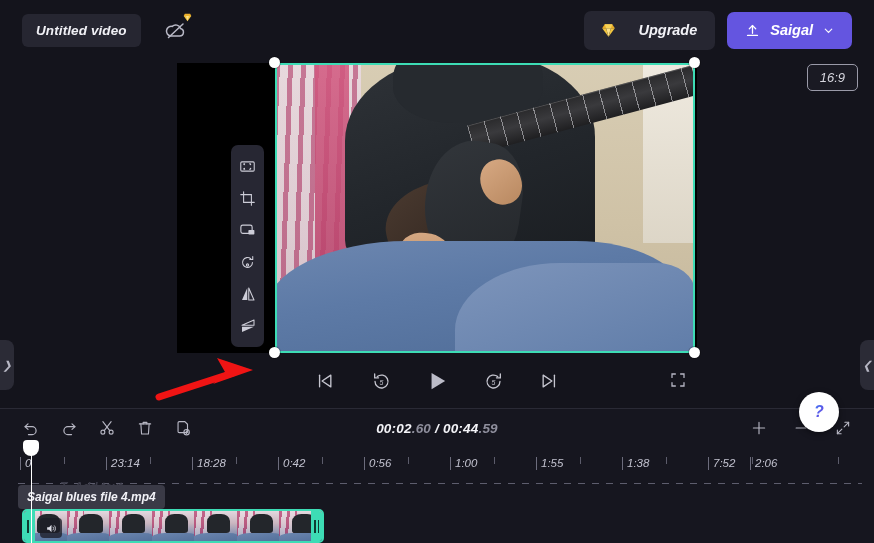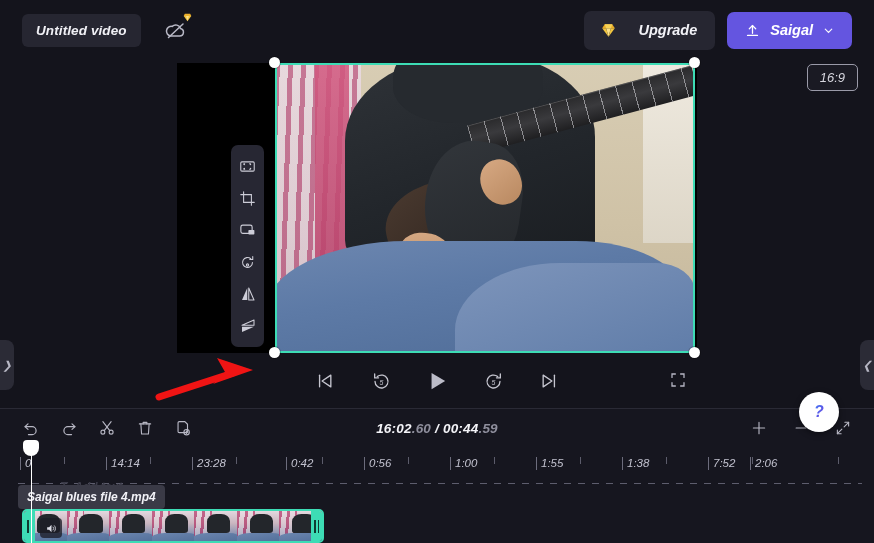--- a/index.html
+++ b/index.html
@@ -560,21 +560,21 @@
         <div class="tb-btn">
           <svg width="18" height="18" viewBox="0 0 24 24" fill="none" stroke="#c9c9d6" stroke-width="1.5" stroke-linecap="round" stroke-linejoin="round">
             <path d="M7 3.5h7.5L18 7v9.5a1.6 1.6 0 0 1-1.6 1.6H7a1.6 1.6 0 0 1-1.6-1.6V5.1A1.6 1.6 0 0 1 7 3.5z"></path>
             <circle cx="16.8" cy="17.6" r="3.6"></circle>
             <path d="M16.8 15.9v3.4M15.1 17.6h3.4"></path>
           </svg>
         </div>
       </div>
 
       <div class="time-readout">
-        <span class="maj">16:02</span><span class="min">.60</span><span class="maj"> / </span><span class="maj">00:44</span><span class="min">.59</span>
+        <span class="maj">00:02</span><span class="min">.60</span><span class="maj"> / </span><span class="maj">00:44</span><span class="min">.59</span>
       </div>
 
       <div class="tb-right">
         <div class="tb-btn">
           <svg width="18" height="18" viewBox="0 0 24 24" fill="none" stroke="#c9c9d6" stroke-width="1.5" stroke-linecap="round">
             <path d="M12 4.5v15M4.5 12h15"></path>
           </svg>
         </div>
         <div class="tb-btn">
           <svg width="18" height="18" viewBox="0 0 24 24" fill="none" stroke="#c9c9d6" stroke-width="1.5" stroke-linecap="round">
@@ -588,25 +588,25 @@
             <path d="M13.5 10.5 19.5 4.5"></path>
               <path d="M19.5 9.4v-5h-5"></path>
           </svg>
         </div>
       </div>
     </div>
 
     <div class="ruler">
       <div class="tick" style="left:20px;">0</div>
       <div class="minitick" style="left:64px;"></div>
-      <div class="tick" style="left:106px;">14:14</div>
+      <div class="tick" style="left:106px;">23:14</div>
       <div class="minitick" style="left:150px;"></div>
-      <div class="tick" style="left:192px;">23:28</div>
+      <div class="tick" style="left:192px;">18:28</div>
       <div class="minitick" style="left:236px;"></div>
-      <div class="tick" style="left:286px;">0:42</div>
+      <div class="tick" style="left:278px;">0:42</div>
       <div class="minitick" style="left:322px;"></div>
       <div class="tick" style="left:364px;">0:56</div>
       <div class="minitick" style="left:408px;"></div>
       <div class="tick" style="left:450px;">1:00</div>
       <div class="minitick" style="left:494px;"></div>
       <div class="tick" style="left:536px;">1:55</div>
       <div class="minitick" style="left:580px;"></div>
       <div class="tick" style="left:622px;">1:38</div>
       <div class="minitick" style="left:666px;"></div>
       <div class="tick" style="left:708px;">7:52</div>

